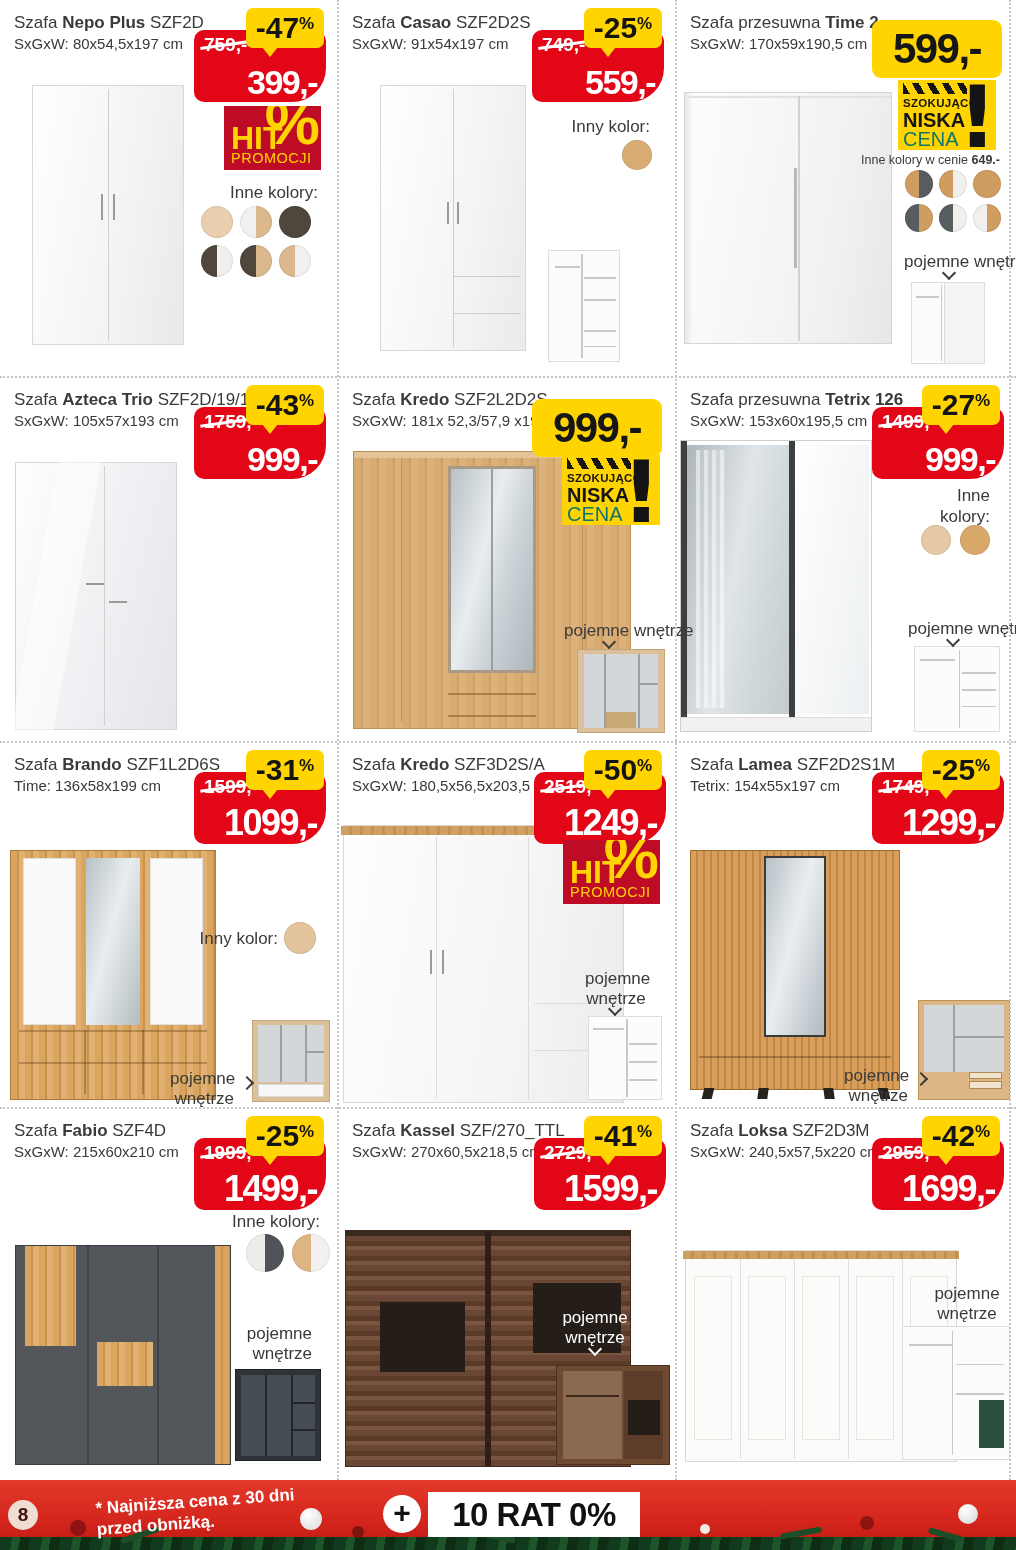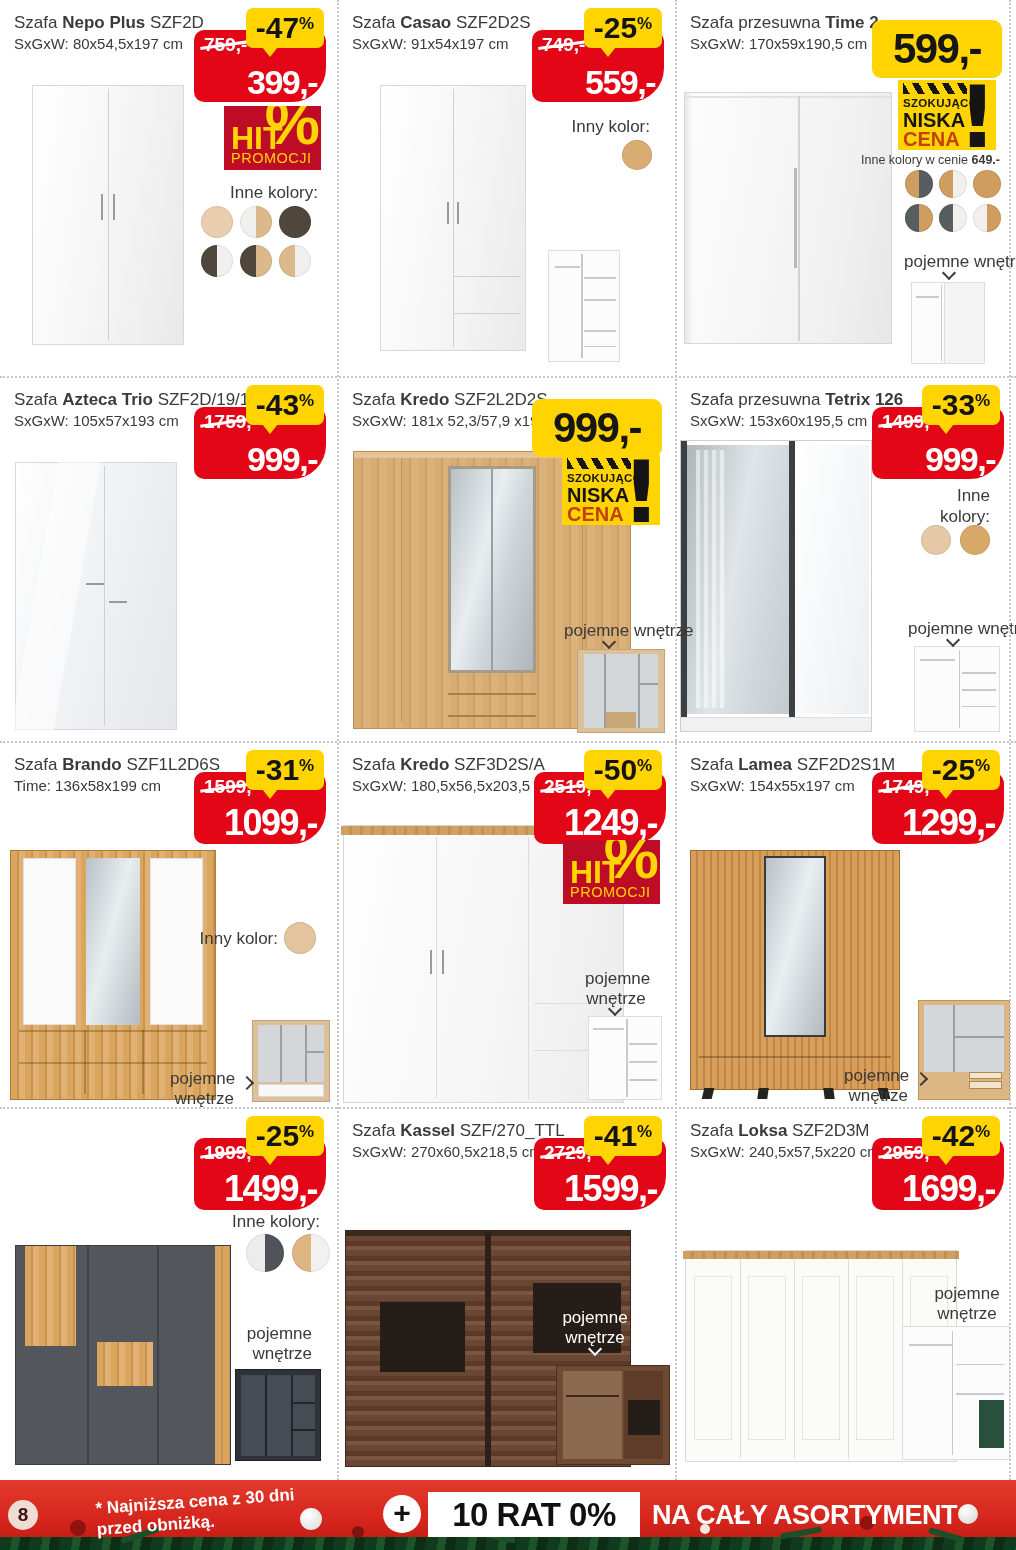--- a/index.html
+++ b/index.html
@@ -18,21 +18,21 @@
 .newp{position:absolute;right:9px;bottom:1px;font-size:34px;font-weight:700;letter-spacing:-1.5px;line-height:1.1}
 .yprice{position:absolute;width:130px;height:58px;background:#ffd400;border-radius:9px;color:#161616;font-weight:700;font-size:42px;text-align:center;line-height:58px;letter-spacing:-1.5px;z-index:3}
 .hit{position:absolute;width:97px;height:64px;background:#bf0c26;color:#ffd400;overflow:hidden;z-index:3}
 .hit .pct{position:absolute;right:1px;top:-14px;font-size:62px;font-weight:700;line-height:1}
 .hit .l1{position:absolute;left:7px;top:16px;font-size:32px;font-weight:700;line-height:1}
 .hit .l2{position:absolute;left:7px;bottom:4px;font-size:14.5px;font-weight:400;letter-spacing:.5px}
 .shock{position:absolute;width:98px;height:70px;background:#ffd400;z-index:3}
 .shock .stripes{position:absolute;left:5px;top:3px;width:64px;height:11px;background:repeating-linear-gradient(60deg,#141414 0 6px,#ffd400 6px 13px)}
 .shock .s1{position:absolute;left:5px;top:17px;font-size:11.5px;font-weight:700;color:#141414;letter-spacing:.3px}
 .shock .s2{position:absolute;left:5px;top:29px;font-size:20px;font-weight:800;color:#141414}
-.shock .s3{position:absolute;left:5px;top:48px;font-size:20px;font-weight:700;color:#c2410c}
+.shock .s3{position:absolute;left:5px;top:48px;font-size:20px;font-weight:400;color:#0f766e}
 .shock .bang{position:absolute;right:-1px;top:-6px;font-size:86px;font-weight:800;color:#141414;line-height:1;font-family:"DejaVu Sans",sans-serif}
 .clabel{position:absolute;font-size:17px;z-index:2;line-height:1.25}
 .cnote{position:absolute;font-size:12.5px;z-index:2}
 .swrow{position:absolute;display:grid;gap:7px;z-index:2}
 .swrow span{border-radius:50%;box-shadow:inset 0 0 0 1px rgba(0,0,0,.08)}
 .d28 span{width:28px;height:28px}.d30 span{width:30px;height:30px}.d32 span{width:32px;height:32px}.d38 span{width:38px;height:38px}
 .ilabel{position:absolute;font-size:17px;z-index:3;line-height:1.2;color:#3a3a38}
 .nw{white-space:nowrap}
 .chv{position:absolute;width:10px;height:10px;border-right:2.5px solid #3a3a38;border-bottom:2.5px solid #3a3a38;z-index:3}
 .chv.down{transform:rotate(45deg)}
@@ -205,21 +205,21 @@
     <i style="left:17%;top:2%;bottom:2%;width:1px;background:rgba(90,60,20,.25)"></i>
     <i style="right:17%;top:2%;bottom:2%;width:1px;background:rgba(90,60,20,.25)"></i>
   </div>
 </section>
 
 <section class="cell" style="left:676px;top:377px;width:340px;height:365px">
   <header class="pname">
     <div><span>Szafa przesuwna </span><b>Tetrix 126</b><span></span></div>
     <div class="dims">SxGxW: 153x60x195,5 cm</div>
   </header>
-  <div class="disc" style="right:16px;top:8px"><span>-33</span><sup>%</sup></div>
+  <div class="disc" style="right:16px;top:8px"><span>-27</span><sup>%</sup></div>
   <div class="rprice" style="right:12px;top:30px">
     <span class="oldp"><span>1499,-*</span></span>
     <span class="newp">999,-</span>
   </div>
   <div class="clabel" style="right:26px;top:108px;width:64px;text-align:right">Inne kolory:</div>
   <div class="swrow d30" style="left:245px;top:148px;grid-template-columns:repeat(2,30px);gap:9px">
       <span style="background: rgb(229, 201, 166);"></span>
       <span style="background: rgb(216, 168, 104);"></span>
     </div>
   <div class="ilabel nw" style="left:232px;top:242px">pojemne wnętrze</div>
@@ -306,21 +306,21 @@
     <i style="left:68%;right:3%;top:64%;height:1px;background:#dcdcdc"></i>
     <i style="left:68%;right:3%;top:81%;height:1px;background:#dcdcdc"></i>
     <i style="left:31%;top:45%;width:2px;height:24px;background:#9a9a9a"></i>
     <i style="left:35%;top:45%;width:2px;height:24px;background:#9a9a9a"></i>
   </div>
 </section>
 
 <section class="cell" style="left:676px;top:742px;width:340px;height:366px">
   <header class="pname">
     <div><span>Szafa </span><b>Lamea</b><span> SZF2D2S1M</span></div>
-    <div class="dims">SxGxW: 154x55x197 cm</div>
+    <div class="dims">Tetrix: 154x55x197 cm</div>
   </header>
   <div class="disc" style="right:16px;top:8px"><span>-25</span><sup>%</sup></div>
   <div class="rprice" style="right:12px;top:30px">
     <span class="oldp"><span>1749,-*</span></span>
     <span class="newp" style="font-size:36px">1299,-</span>
   </div>
   <div class="ilabel" style="left:168px;top:324px;width:64px;text-align:right">pojemne wnętrze</div>
   <div class="chv right" style="left:240px;top:332px"></div>
   <div class="int" style="left:242px;top:258px;width:92px;height:100px;background:#dcb684;border-color:#bb9257">
     <i style="left:6%;right:6%;top:4%;bottom:28%;background:#d4d7d9"></i>
@@ -333,20 +333,24 @@
     <i style="left:35%;width:30%;top:2%;bottom:22%;background:linear-gradient(105deg,#b9c1c6,#e9eef1 45%,#b2bac0);border:2px solid #3a3a3a"></i>
     <i style="left:4%;right:4%;bottom:13%;height:2px;background:rgba(70,40,5,.35)"></i>
     <i style="left:6%;bottom:-10px;width:10px;height:11px;background:#26221e;transform:skewX(-14deg)"></i>
     <i style="left:32%;bottom:-10px;width:10px;height:11px;background:#26221e;transform:skewX(-8deg)"></i>
     <i style="left:64%;bottom:-10px;width:10px;height:11px;background:#26221e;transform:skewX(8deg)"></i>
     <i style="right:5%;bottom:-10px;width:10px;height:11px;background:#26221e;transform:skewX(14deg)"></i>
   </div>
 </section>
 
 <section class="cell" style="left:0;top:1108px;width:338px;height:372px">
+  <header class="pname">
+    <div><span>Szafa </span><b>Fabio</b><span> SZF4D</span></div>
+    <div class="dims">SxGxW: 215x60x210 cm</div>
+  </header>
   <div class="disc" style="right:14px;top:8px"><span>-25</span><sup>%</sup></div>
   <div class="rprice" style="right:12px;top:30px">
     <span class="oldp"><span>1999,-*</span></span>
     <span class="newp" style="font-size:36px">1499,-</span>
   </div>
   <div class="clabel" style="right:18px;top:103px">Inne kolory:</div>
   <div class="swrow d38" style="left:246px;top:126px;grid-template-columns:repeat(2,38px);gap:8px">
       <span style="background: linear-gradient(90deg, rgb(236, 236, 234) 0px, rgb(236, 236, 234) 50%, rgb(80, 84, 90) 50%, rgb(80, 84, 90) 100%);"></span>
       <span style="background: linear-gradient(90deg, rgb(221, 181, 131) 0px, rgb(221, 181, 131) 50%, rgb(242, 241, 239) 50%, rgb(242, 241, 239) 100%);"></span>
     </div>
@@ -443,15 +447,14 @@
   <span class="sprig" style="left:480px;top:54px;width:36px;transform:rotate(12deg)"></span>
   <span class="sprig" style="left:780px;top:50px;width:42px;transform:rotate(-10deg)"></span>
   <span class="sprig" style="left:928px;top:52px;width:36px;transform:rotate(16deg)"></span>
   <div class="pg">8</div>
   <div class="note">
     <div>* Najniższa cena z 30 dni</div>
     <div>przed obniżką.</div>
   </div>
   <div class="plusc">+</div>
   <div class="ratbox">10 RAT 0%</div>
-  <div class="assort">NA CAŁY ASORTYMENT</div>
   <div class="fir"></div>
 </footer>
 
 </body></html>

